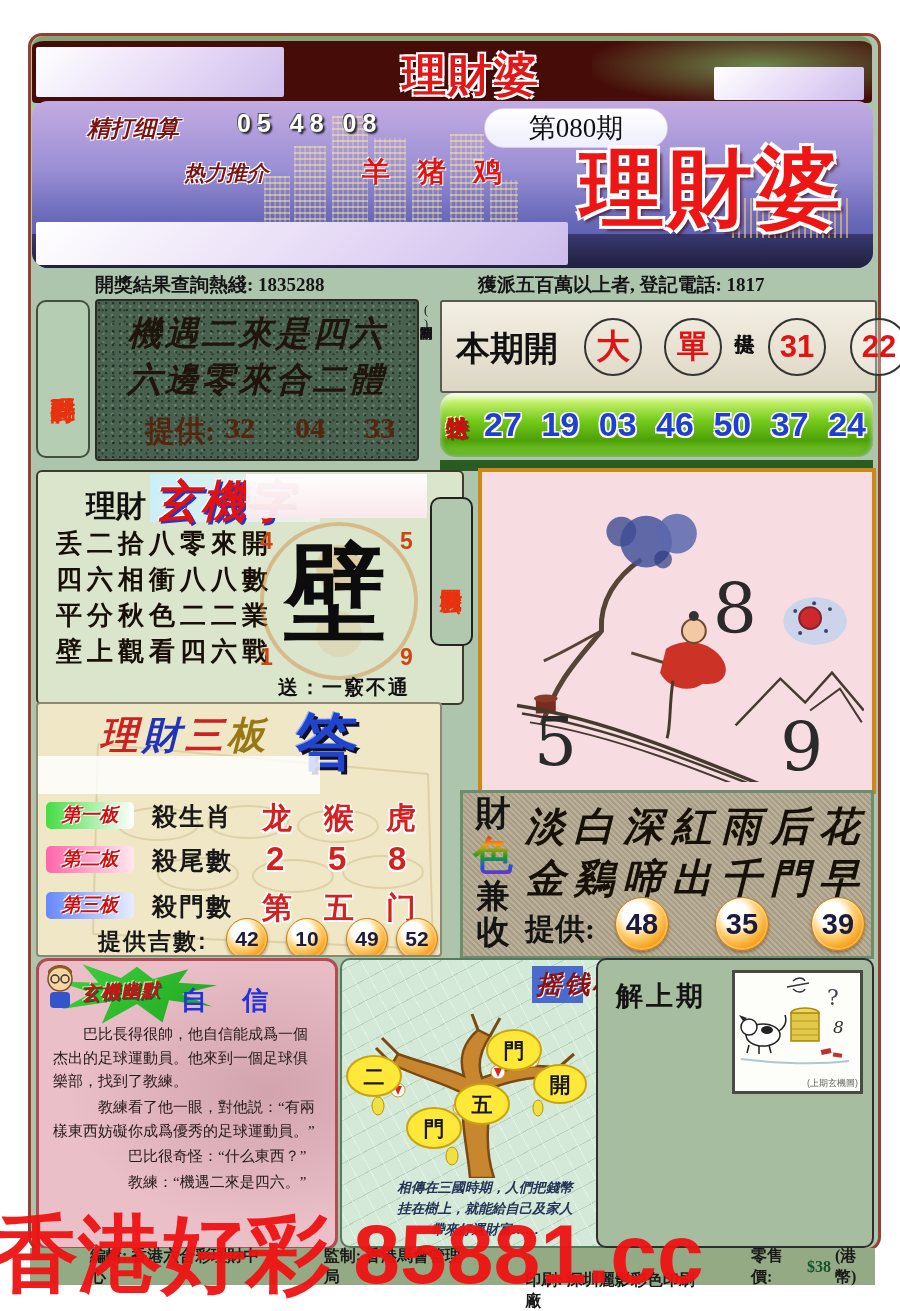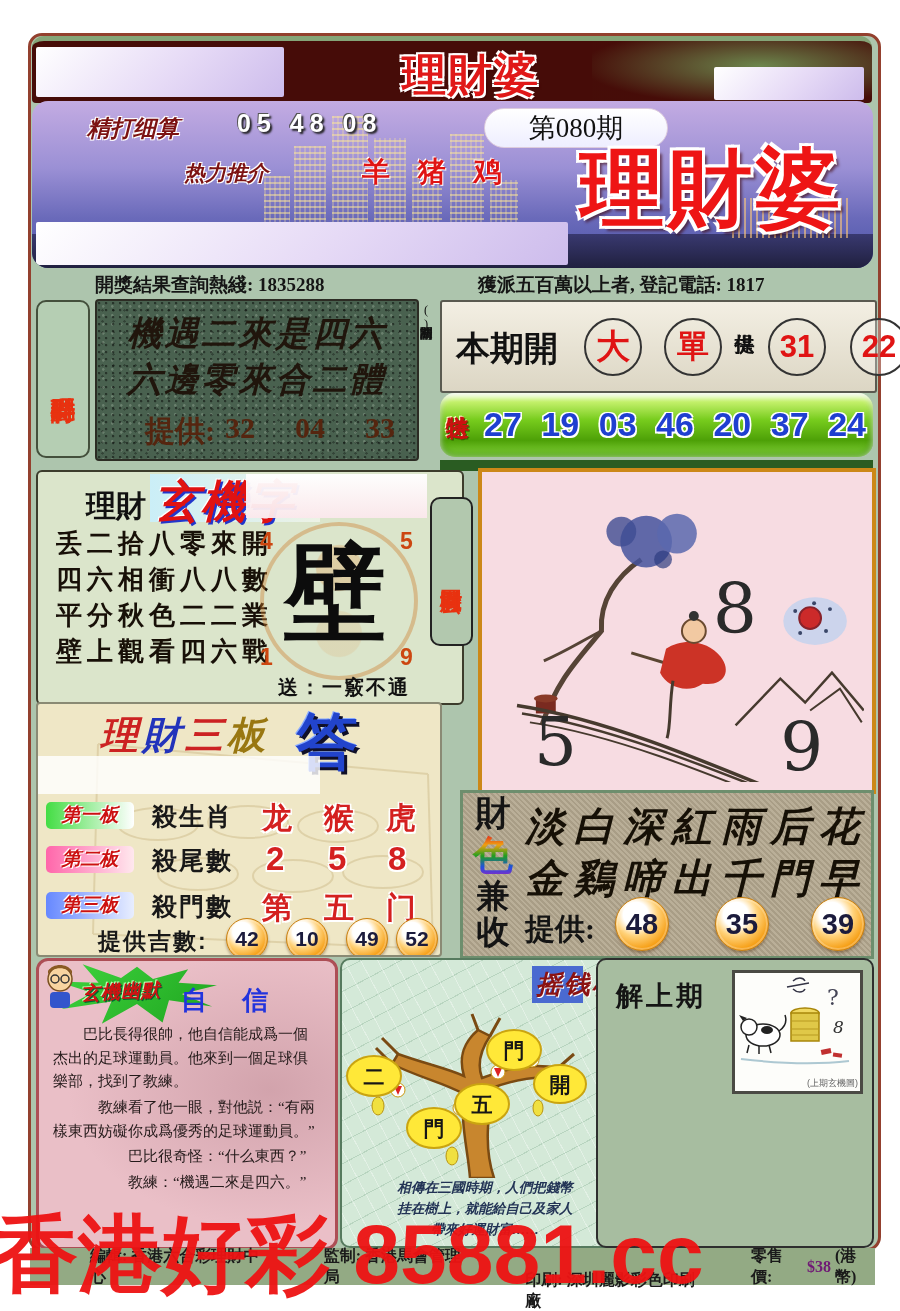--- a/index.html
+++ b/index.html
@@ -179,21 +179,21 @@
     </div>
   </div>
 
   <div class="abs sendbar" style="left:440px;top:393px;width:433px;height:64px;">
     <div class="abs sendlabel serif" style="left:6px;top:4px;height:58px;">特送</div>
     <div class="abs" style="left:44px;top:12px;width:382px;display:flex;justify-content:space-between;">
       <span class="sendnum">27</span>
       <span class="sendnum">19</span>
       <span class="sendnum">03</span>
       <span class="sendnum">46</span>
-      <span class="sendnum">20</span>
+      <span class="sendnum">50</span>
       <span class="sendnum">37</span>
       <span class="sendnum">24</span>
     </div>
   </div>
   <div class="abs" style="left:440px;top:460px;width:433px;height:11px;background:#2a5c22;"></div>
 
   <div class="abs mystbox" style="left:36px;top:470px;width:392px;height:231px;">
     <div class="abs serif" style="left:48px;top:14px;font-size:30px;font-weight:bold;color:#111;">理財</div>
     <div class="abs" style="left:112px;top:2px;width:170px;height:48px;background:linear-gradient(90deg,rgba(200,240,255,.85),rgba(255,255,255,.5));"></div>
     <div class="abs mysttitle serif" style="left:116px;top:0px;">玄機字</div>
@@ -385,18 +385,18 @@
       </svg>
       <div class="abs imgcap" style="right:2px;bottom:1px;">(上期玄機圖)</div>
     </div>
   </div>
 
   <div class="abs footer serif">
     <span class="foot" style="margin-left:60px;">編輯: 香港六合彩理財中心</span>
     <span class="foot" style="margin-left:60px;">監制: 香港馬會管理局</span>
     <span class="foot" style="margin-left:58px;margin-top:48px;">印刷: 深圳麗影彩色印刷廠</span>
     <span class="foot" style="margin-left:52px;">零售價:</span>
-    <span class="foot" style="margin-left:6px;color:#701a75;">$38</span>
+    <span class="foot" style="margin-left:6px;color:#14532d;">$38</span>
     <span class="foot" style="margin-left:4px;">(港幣)</span>
   </div>
 
   <div class="abs watermark">香港好彩 85881.cc</div>
 </div>
 
 </body></html>

